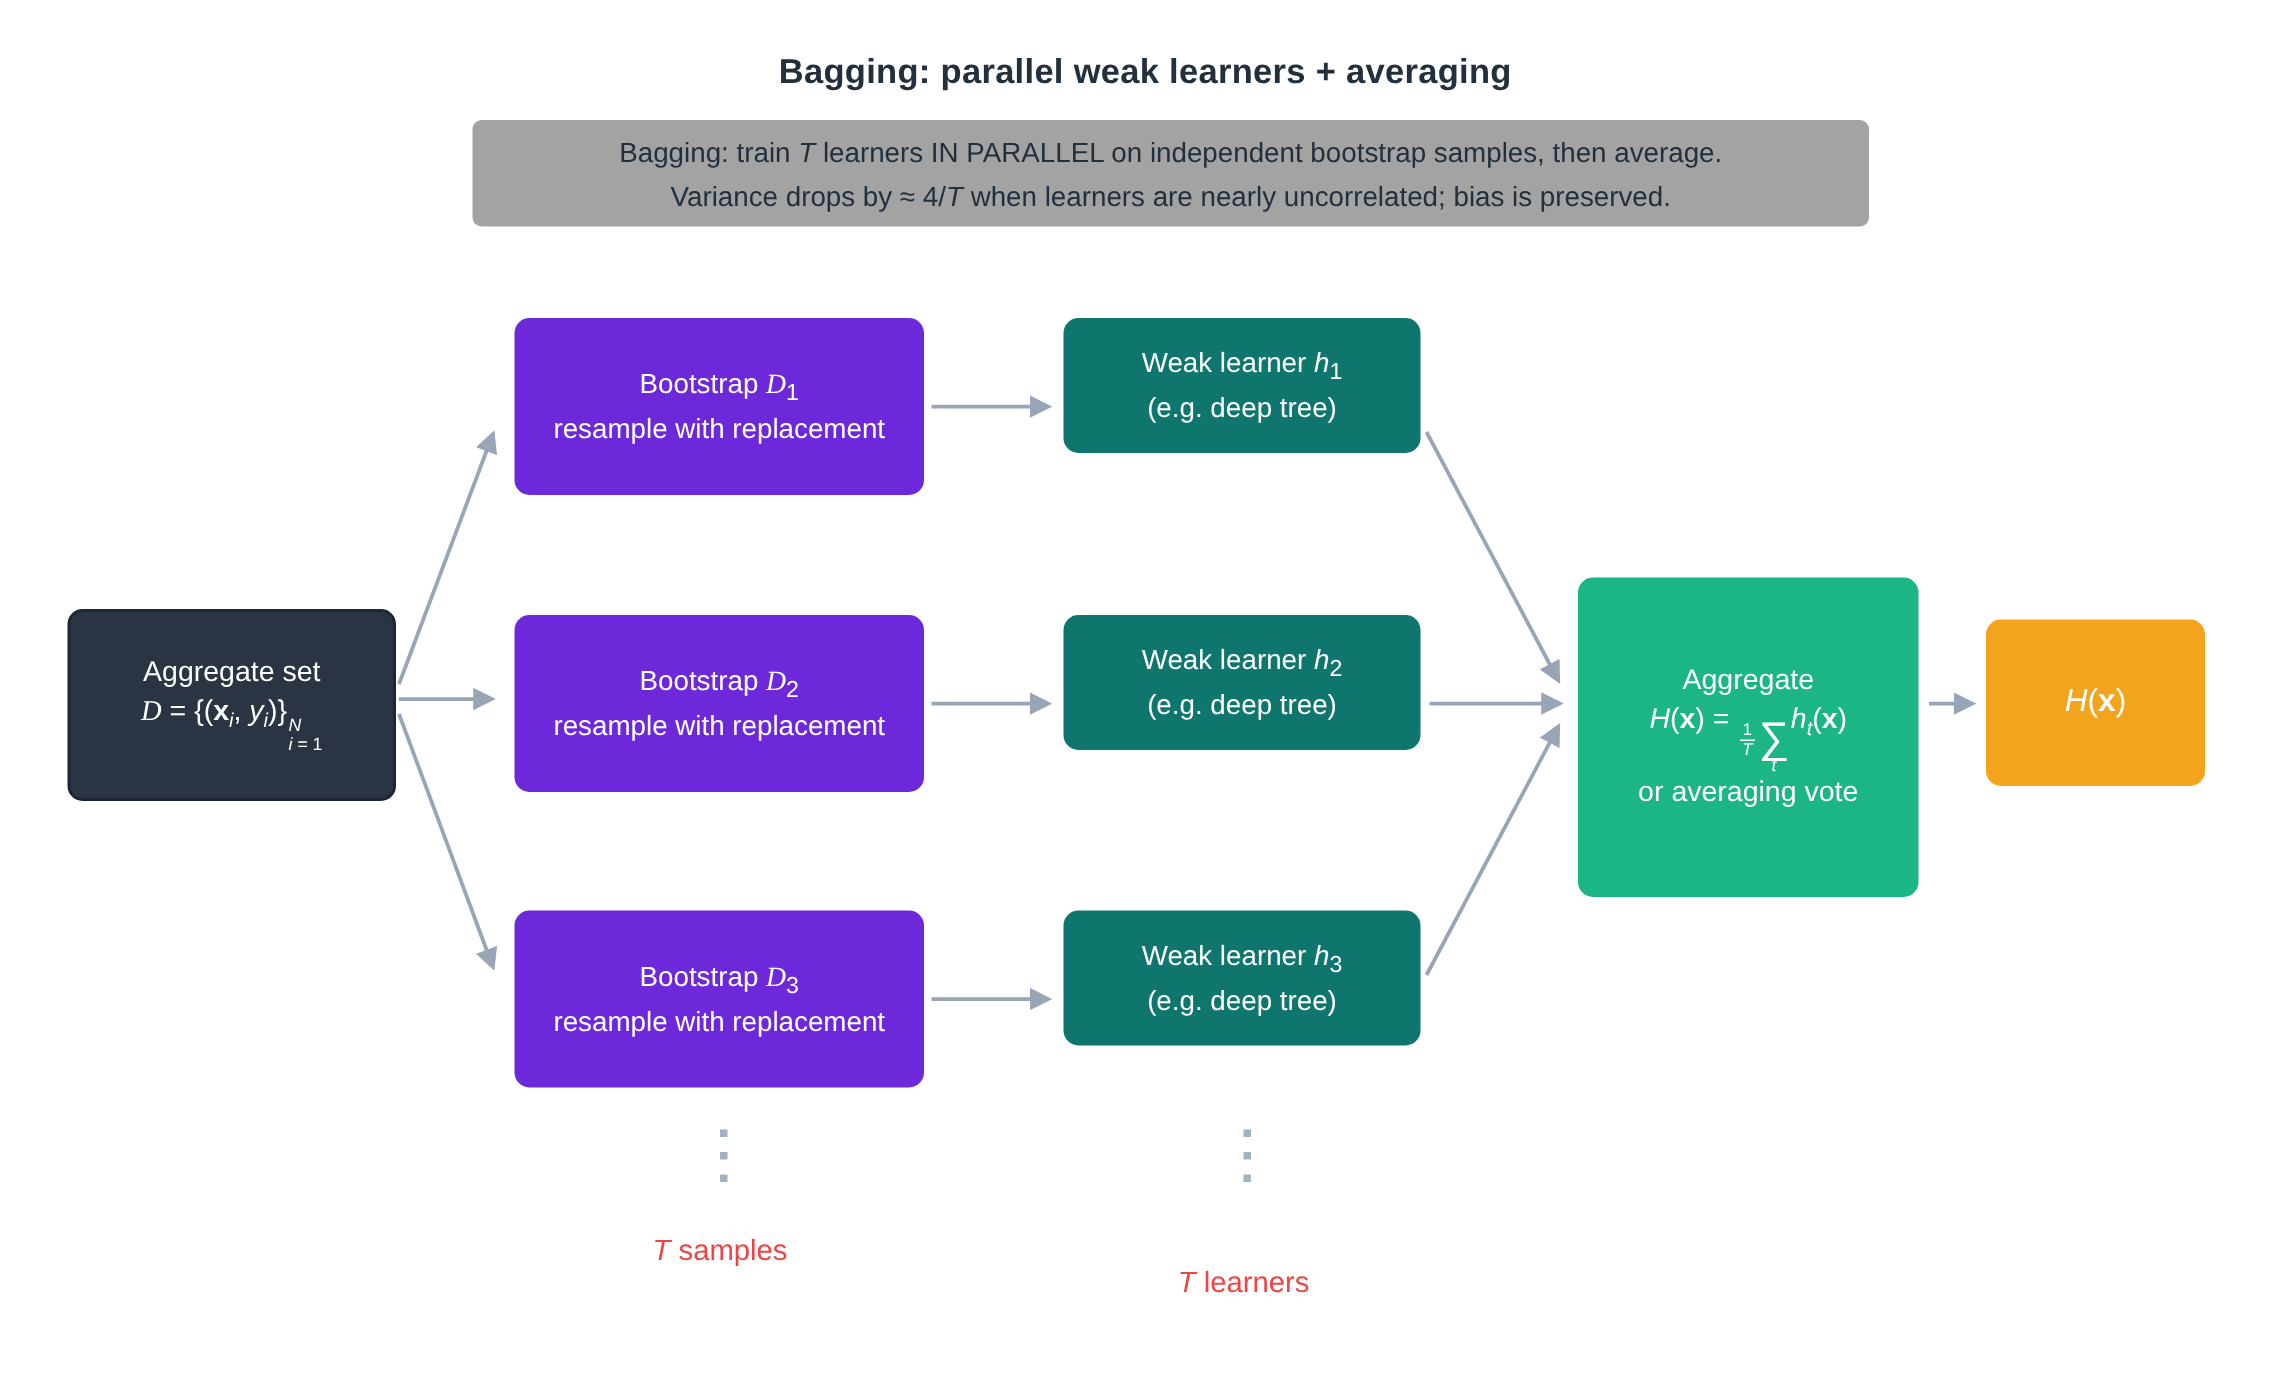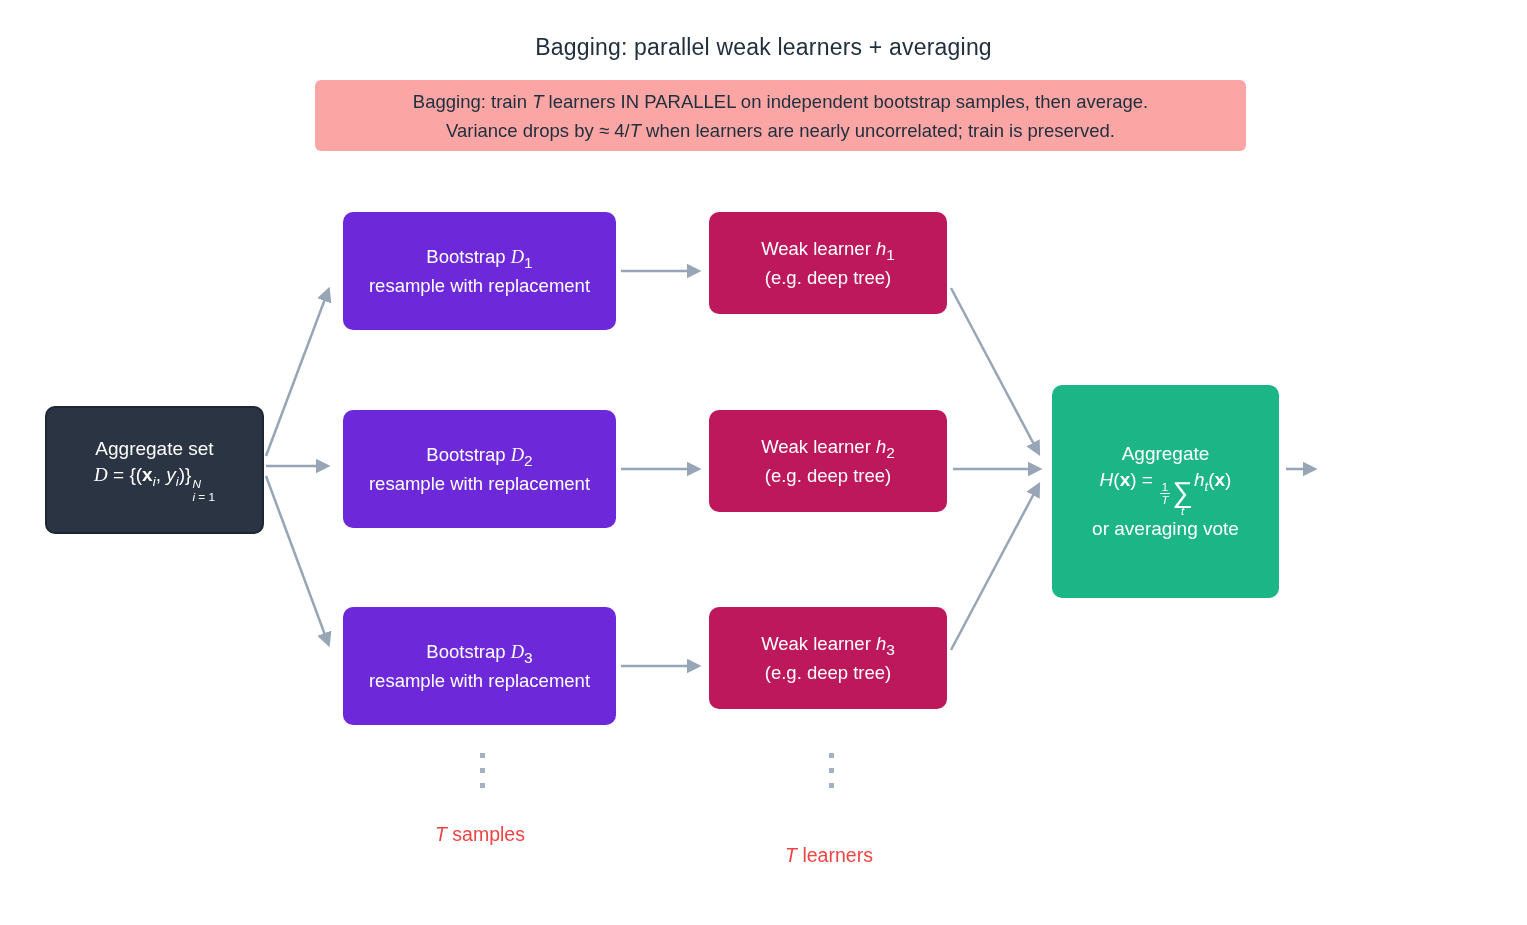--- a/index.html
+++ b/index.html
@@ -2,37 +2,37 @@
 <html><head>
 <meta charset="utf-8">
 <style>
   html,body{margin:0;padding:0;background:#ffffff;}
   #canvas{
     position:relative;width:1527px;height:925px;background:#ffffff;overflow:hidden;
     font-family:"Liberation Sans","DejaVu Sans",sans-serif;color:#24303e;
   }
   .title{
     position:absolute;left:0;right:0;top:34px;text-align:center;
-    font-size:23px;font-weight:400;color:#22303e;letter-spacing:0.2px;
+    font-size:23px;font-weight:700;color:#22303e;letter-spacing:0.2px;
   }
   .note{
     position:absolute;left:315px;top:80px;width:931px;height:71px;
-    background:#fca5a5;border-radius:6px;
+    background:#a3a3a3;border-radius:6px;
     display:flex;flex-direction:column;align-items:center;justify-content:center;
     font-size:18.5px;line-height:29px;color:#22303e;white-space:pre-wrap;
   }
   .box{
     position:absolute;border-radius:10px;color:#fff;
     display:flex;flex-direction:column;align-items:center;justify-content:center;
     text-align:center;font-size:18.5px;line-height:1.38;white-space:pre-wrap;
   }
   .training{left:45px;top:406px;width:215px;height:124px;background:#2b3442;border:2px solid #1d2633;font-size:19px;}
   .b1{top:212px}.b2{top:410px}.b3{top:607px}
   .bootstrap{left:343px;width:273px;height:118px;background:#6d28d9;}
-  .learner{left:709px;width:238px;height:102px;background:#be185d;}
+  .learner{left:709px;width:238px;height:90px;background:#0f766e;}
   .aggregate{left:1052px;top:385px;width:227px;height:213px;background:#1cb585;font-size:19px;}
   .output{left:1324px;top:413px;width:146px;height:111px;background:#f3a41d;font-size:21px;}
   .it{font-style:italic;}
   .bf{font-weight:bold;}
   .formula{white-space:pre-wrap;}
   .formula sub{font-size:0.7em;}
   .cal{font-family:"Liberation Serif","DejaVu Serif",serif;font-style:italic;}
   .supsub{display:inline-flex;flex-direction:column;align-items:flex-start;font-size:0.62em;line-height:1.15;vertical-align:-0.55em;margin-left:1px;}
   .frac{display:inline-flex;flex-direction:column;align-items:center;font-size:0.6em;line-height:1.12;vertical-align:-0.4em;margin:0 2px;}
   .frac .num{border-bottom:1.5px solid currentColor;padding:0 1.5px;}
@@ -47,21 +47,21 @@
 </style>
 </head>
 <body>
 
 <div id="canvas">
 
   <div class="title">Bagging: parallel weak learners + averaging</div>
 
   <div class="note">
     <div><span>Bagging: train </span><span class="it">T</span><span> learners IN PARALLEL on independent bootstrap samples, then average.</span></div>
-    <div><span>Variance drops by ≈ 4/</span><span class="it">T</span><span> when learners are nearly uncorrelated; train is preserved.</span></div>
+    <div><span>Variance drops by ≈ 4/</span><span class="it">T</span><span> when learners are nearly uncorrelated; bias is preserved.</span></div>
   </div>
 
   <svg class="arrows" width="1527" height="925" viewBox="0 0 1527 925">
     <defs>
       <marker id="ah" viewBox="0 0 10 10" markerWidth="6" markerHeight="6" refX="7" refY="5" orient="auto">
         <path d="M0,0 L10,5 L0,10 z" fill="#97a5b6"></path>
       </marker>
     </defs>
     <line x1="266" y1="456" x2="328" y2="291" marker-end="url(#ah)"></line>
     <line x1="266" y1="466" x2="326" y2="466" marker-end="url(#ah)"></line>
@@ -105,20 +105,23 @@
     <div><span>Weak learner </span><span class="it">h</span><sub>3</sub></div>
     <div>(e.g. deep tree)</div>
   </div>
 
   <div class="box aggregate">
     <div>Aggregate</div>
     <div class="formula"><span class="it">H</span><span>(</span><span class="bf">x</span><span>) = </span><span class="frac"><span class="num">1</span><span class="it">T</span></span><span class="bigsum"><span class="sigma">∑</span><span class="ssub">t</span></span><span class="it">h</span><sub class="it">t</sub><span>(</span><span class="bf">x</span><span>)</span></div>
     <div>or averaging vote</div>
   </div>
 
+  <div class="box output">
+    <div class="formula"><span class="it">H</span><span>(</span><span class="bf">x</span><span>)</span></div>
+  </div>
 
   <div class="dots" style="left:480px;top:753px;">
       <i></i>
       <i></i>
       <i></i>
     </div>
   <div class="dots" style="left:829px;top:753px;">
       <i></i>
       <i></i>
       <i></i>

